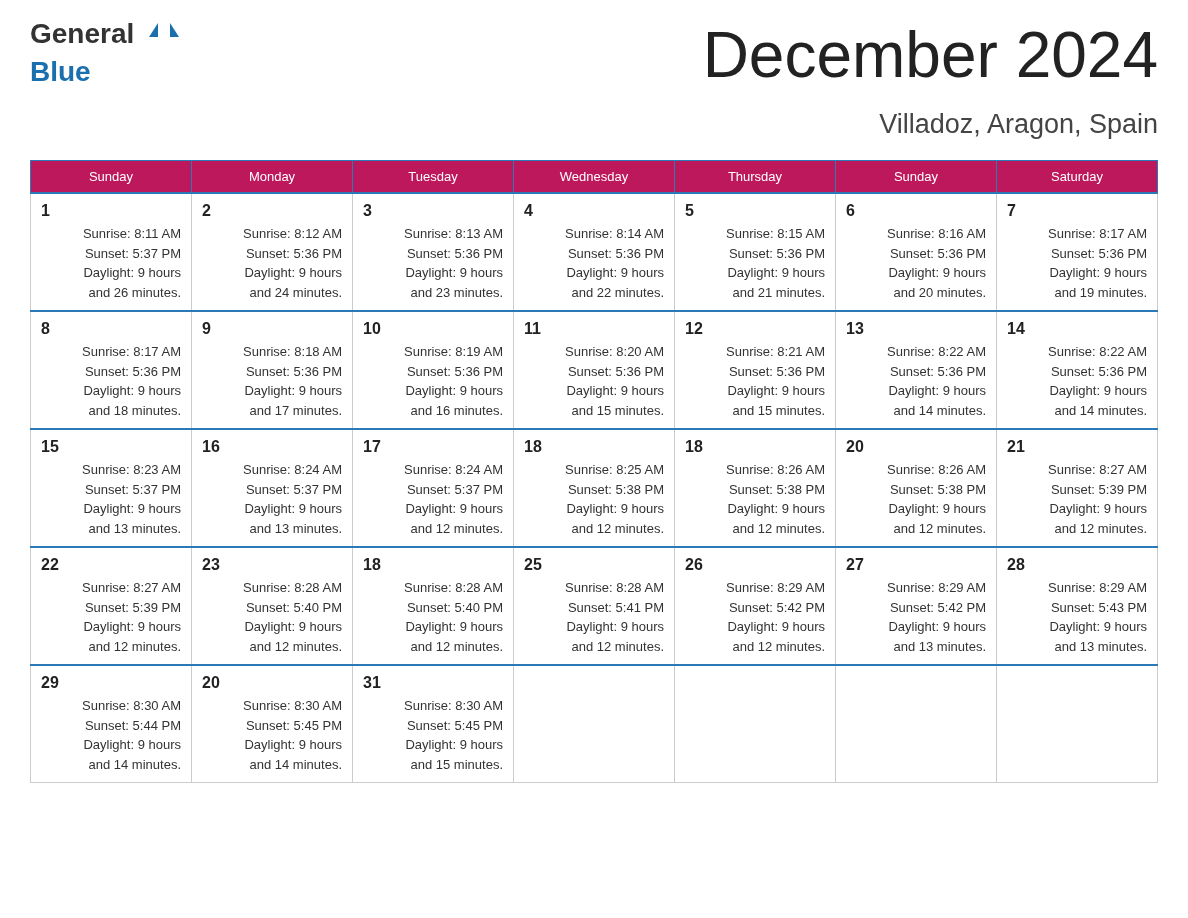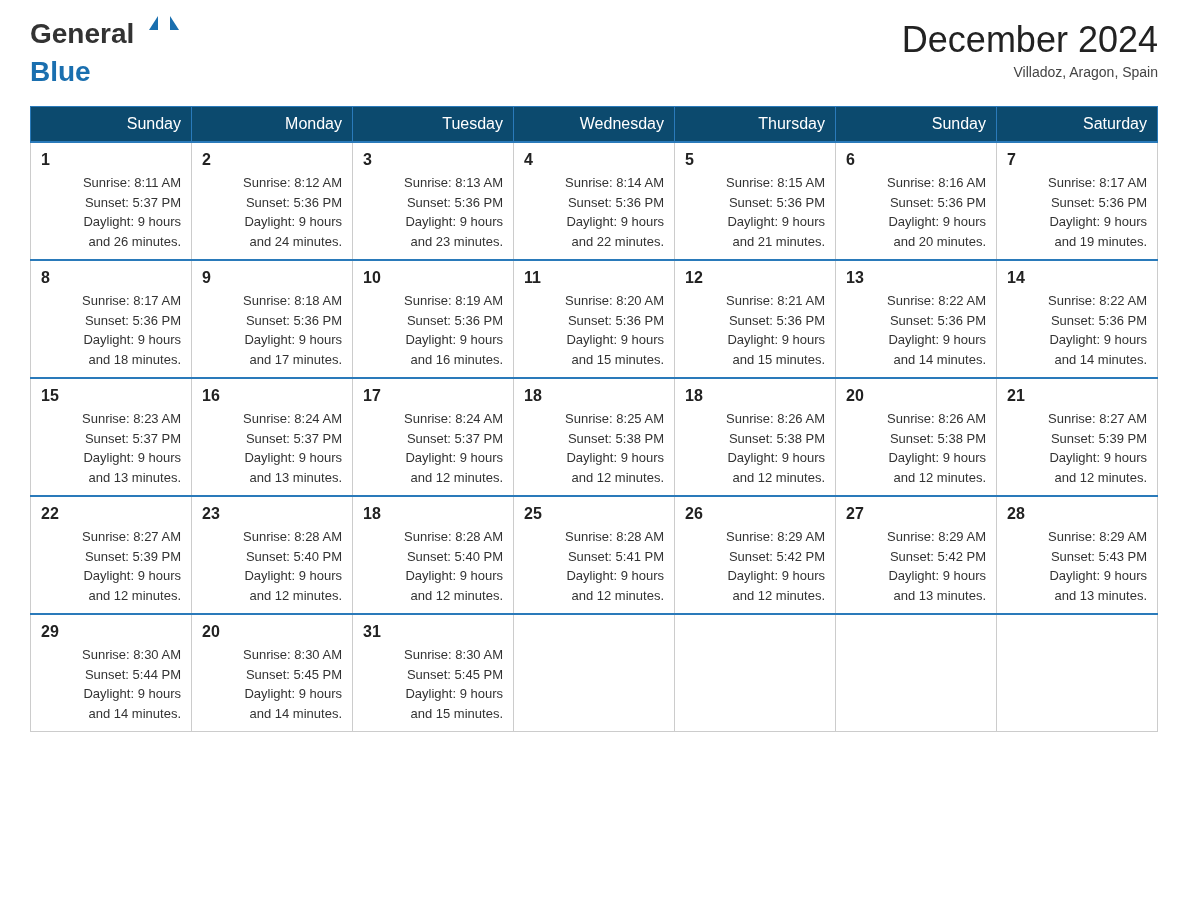--- a/index.html
+++ b/index.html
@@ -31,42 +31,42 @@
       font-size: 28px;
       font-weight: bold;
       color: #1a6faf;
       line-height: 1;
       margin-top: 10px;
     }
     .title-block {
       text-align: right;
     }
     .month-title {
-      font-size: 36px;
+      font-size: 64px;
       font-weight: normal;
       color: #222;
       line-height: 1.1;
     }
     .location {
-      font-size: 14px;
+      font-size: 27px;
       color: #444;
-      margin-top: 4px;
+      margin-top: 19px;
     }
     table {
       width: 100%;
       border-collapse: collapse;
       table-layout: fixed;
     }
     th {
-      background-color: #0c4a6e;
+      background-color: #be185d;
       color: #fff;
-      font-size: 16px;
+      font-size: 13px;
       font-weight: normal;
       padding: 8px 10px;
-      text-align: right;
+      text-align: center;
       border: 1px solid #2a7aba;
     }
     td {
       vertical-align: top;
       padding: 8px 10px;
       border: 1px solid #ccc;
       font-size: 13px;
       color: #222;
       height: 110px;
     }
@@ -89,21 +89,21 @@
     }
     td.empty {
       background: #fff;
     }
   </style>
 </head>
 <body>
 
 <div class="header">
   <div class="logo">
-    <div style="display:flex; gap:12px;">
+    <div style="display:flex; align-items:center; gap:12px;">
       <span class="logo-text">General</span>
       <span style="display:inline-block; width:0; height:0; border-left:9px solid transparent; border-right:0px solid transparent; border-bottom:14px solid #1a6faf; margin-left:3px; margin-bottom:0; vertical-align:middle; position:relative; top:-4px;"></span>
       <span style="display:inline-block; width:0; height:0; border-left:0px solid transparent; border-right:9px solid transparent; border-bottom:14px solid #1a6faf; margin-left:0px; vertical-align:middle; position:relative; top:-4px;"></span>
     </div>
     <div class="logo-line2">Blue</div>
   </div>
   <div class="title-block">
     <div class="month-title">December 2024</div>
     <div class="location">Villadoz, Aragon, Spain</div>
   </div>

